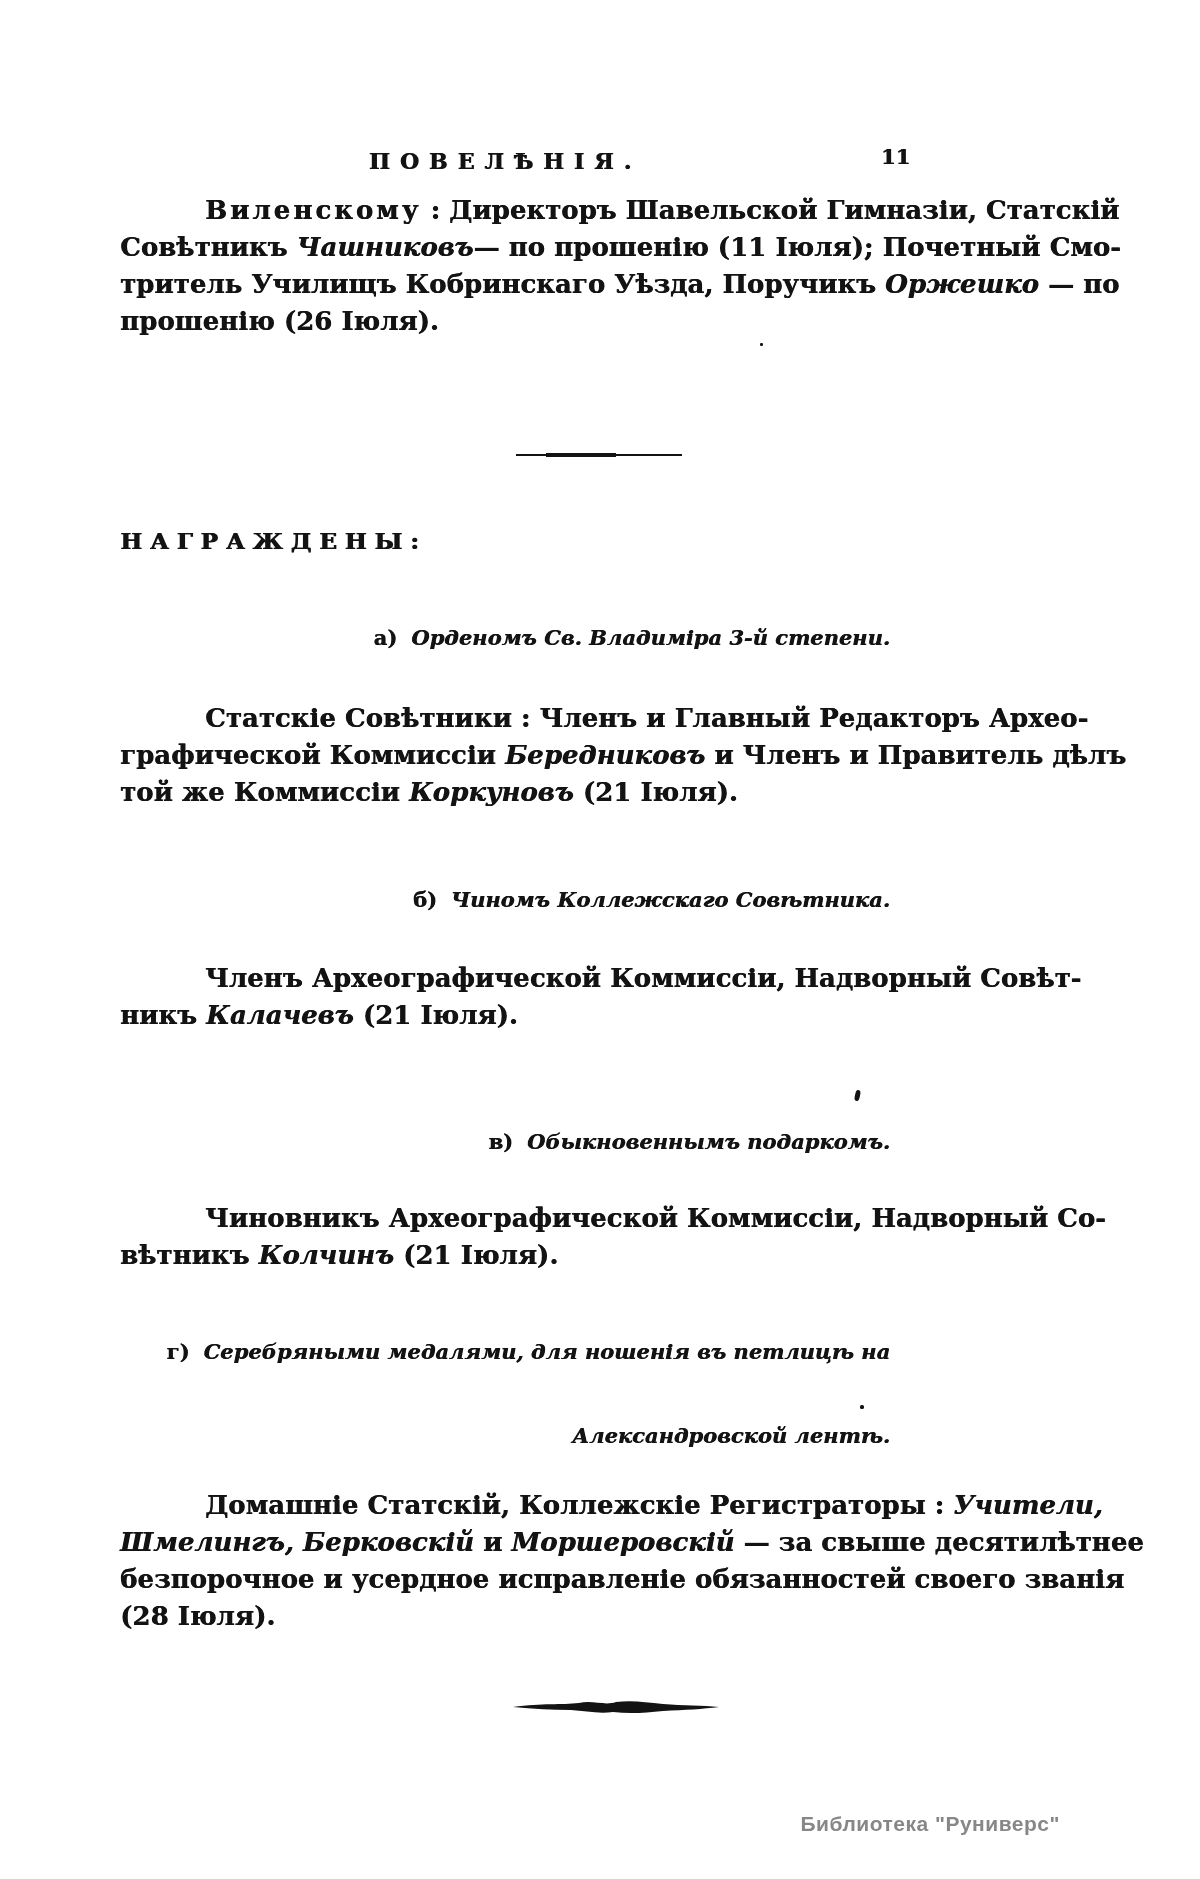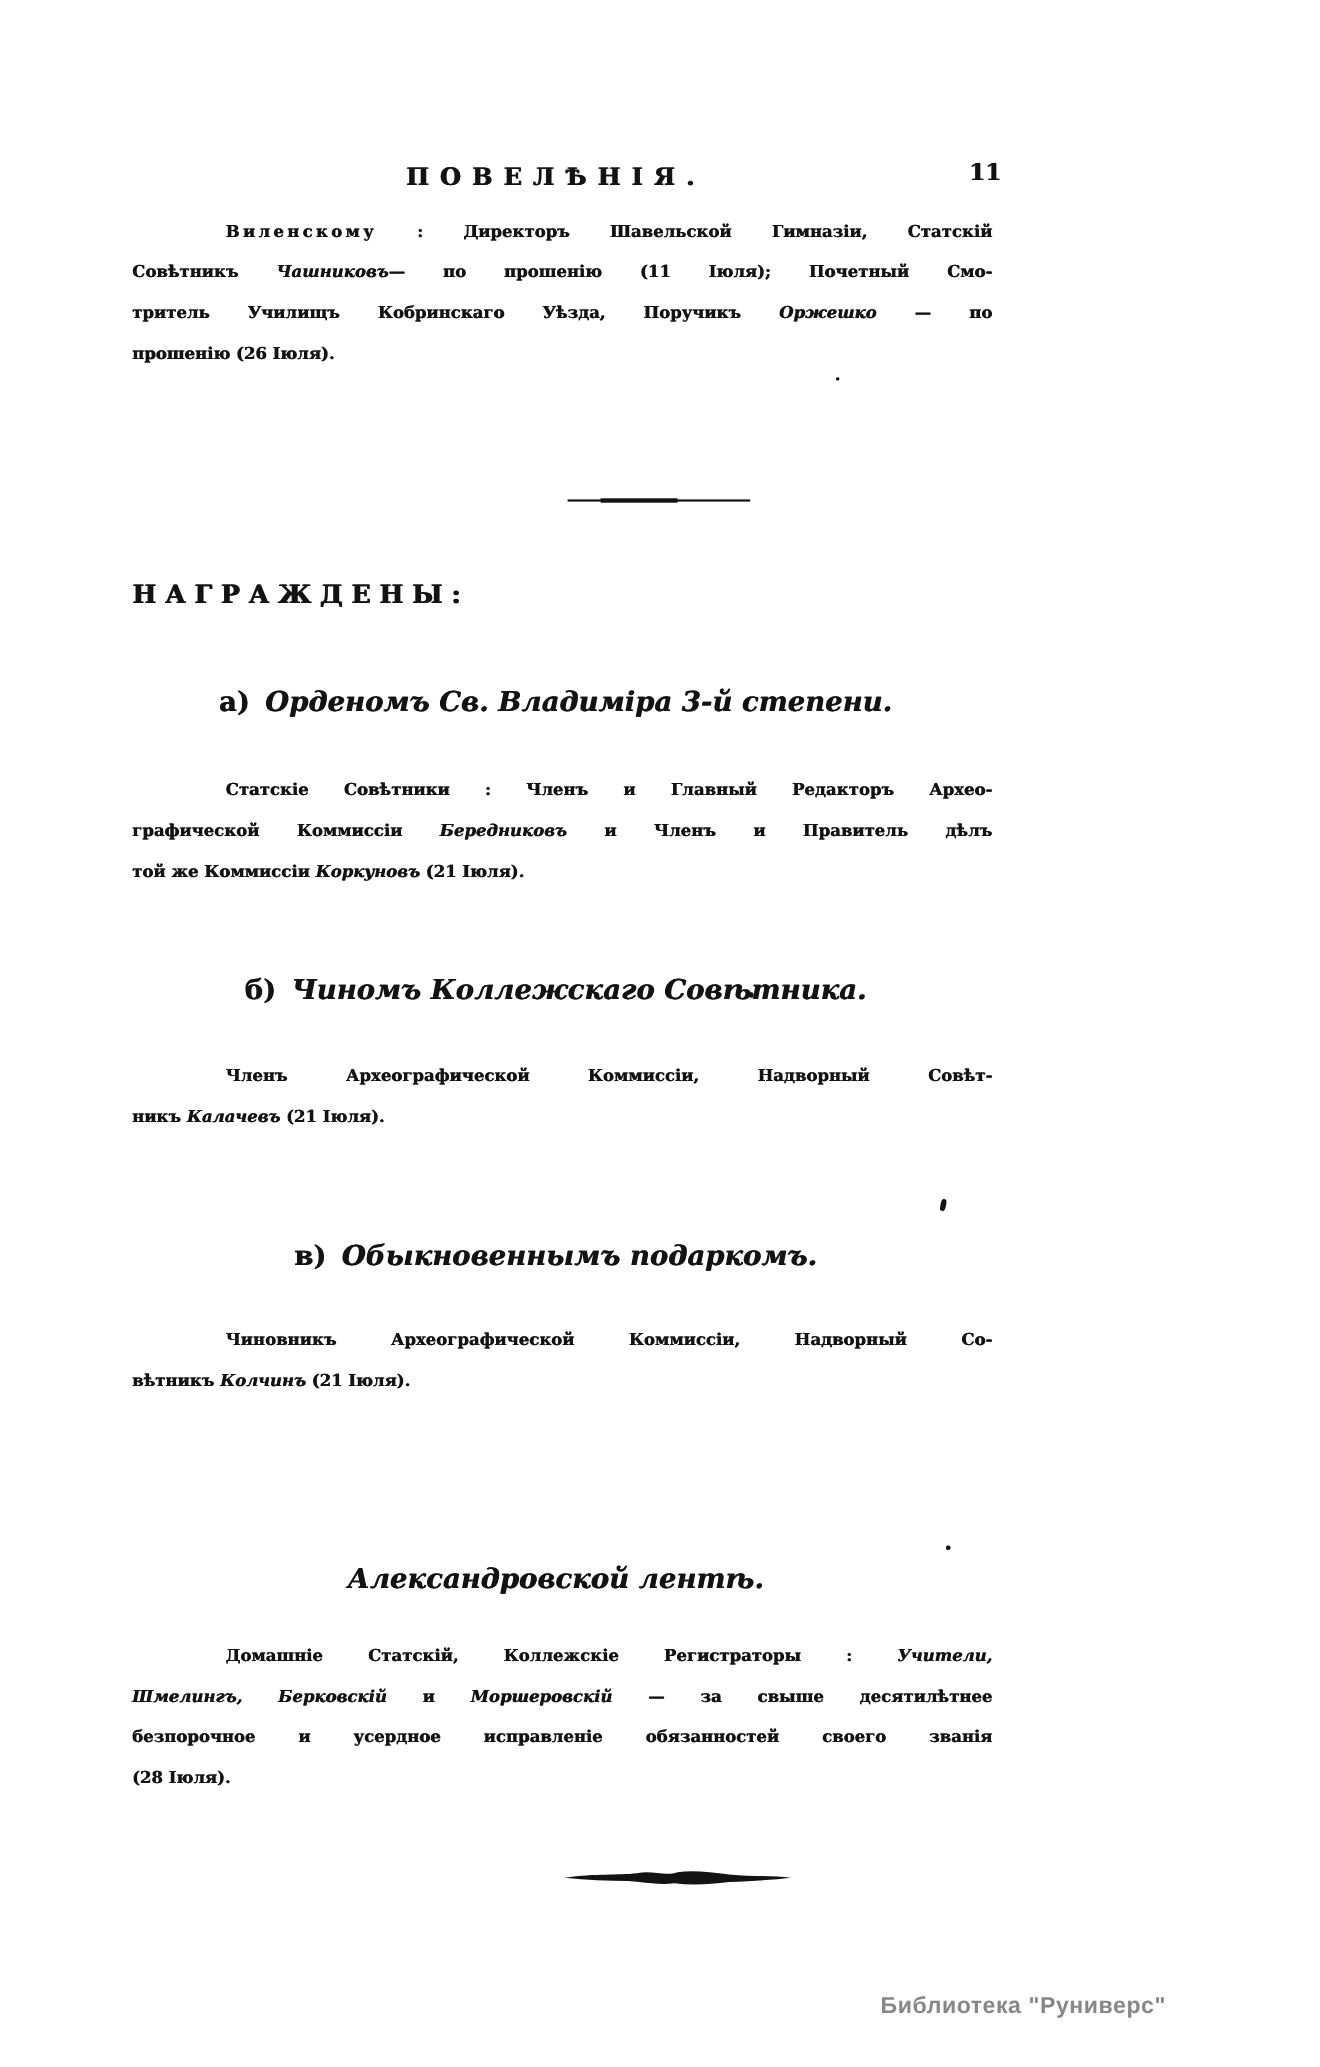--- a/index.html
+++ b/index.html
@@ -20,41 +20,41 @@
   .hdr-title{
     text-align:center; font-size:22px; letter-spacing:10px;
     text-shadow:0.8px 0 0 #131313;
   }
   .hdr-num{
     position:absolute; right:-20px; top:-4px; font-size:21px;
     text-shadow:0.8px 0 0 #131313;
   }
 
   
-  .para{ position:absolute; left:120px; right:298px; font-size:15px; line-height:37px; }
+  .para{ position:absolute; left:120px; right:324px; font-size:26px; line-height:37px; }
   .pline{ text-align:justify; text-align-last:justify; white-space:nowrap; }
   .pline.first{ padding-left:85px; }
   .pline.last{ text-align-last:left; }
   .nm{ font-style:italic; }
 
   
   .rule1{ position:absolute; left:516px; top:454px; width:166px; height:2px; background:#131313; }
   .rule1 .blob{ position:absolute; left:30px; top:-1px; width:70px; height:4px; background:#131313; }
 
   
   .aw-hdr{
     position:absolute; left:120px; right:310px; top:527px;
     text-align:left; font-size:23px; letter-spacing:8px;
     text-shadow:1px 0 0 #131313;
   }
 
   
   .item{
     position:absolute; left:120px; right:310px;
-    text-align:center; font-size:25px; line-height:40px;
+    text-align:right; font-size:21px; line-height:40px;
     font-style:italic; text-shadow:0.5px 0 0 #131313;
   }
   .item .lbl{ font-style:normal; padding-right:14px; }
 
   
   .tailpiece{ position:absolute; left:513px; top:1700px; width:206px; height:16px; }
 
   
   .speck{ position:absolute; background:#131313; border-radius:40%; }
 
@@ -104,20 +104,21 @@
     <div class="pline last"><span>никъ </span><span class="nm">Калачевъ</span><span> (21 Іюля).</span></div>
   </div>
 
   <div class="item" style="top:1122px;"><span class="lbl">в)</span><span>Обыкновеннымъ подаркомъ.</span></div>
 
   <div class="para ink" style="top:1200px;">
     <div class="pline first"><span>Чиновникъ Археографической Коммиссіи, Надворный Со-</span></div>
     <div class="pline last"><span>вѣтникъ </span><span class="nm">Колчинъ</span><span> (21 Іюля).</span></div>
   </div>
 
+  <div class="item" style="top:1332px;"><span class="lbl">г)</span><span>Серебряными медалями, для ношенія въ петлицѣ на</span></div>
   <div class="item" style="top:1402px;margin-top:14px;"><span>Александровской лентѣ.</span></div>
 
   <div class="para ink" style="top:1487px;">
     <div class="pline first"><span>Домашніе Статскій, Коллежскіе Регистраторы : </span><span class="nm">Учители,</span></div>
     <div class="pline"><span class="nm">Шмелингъ, Берковскій</span><span> и </span><span class="nm">Моршеровскій</span><span> — за свыше десятилѣтнее</span></div>
     <div class="pline"><span>безпорочное и усердное исправленіе обязанностей своего званія</span></div>
     <div class="pline last"><span>(28 Іюля).</span></div>
   </div>
 
   <div class="tailpiece">

